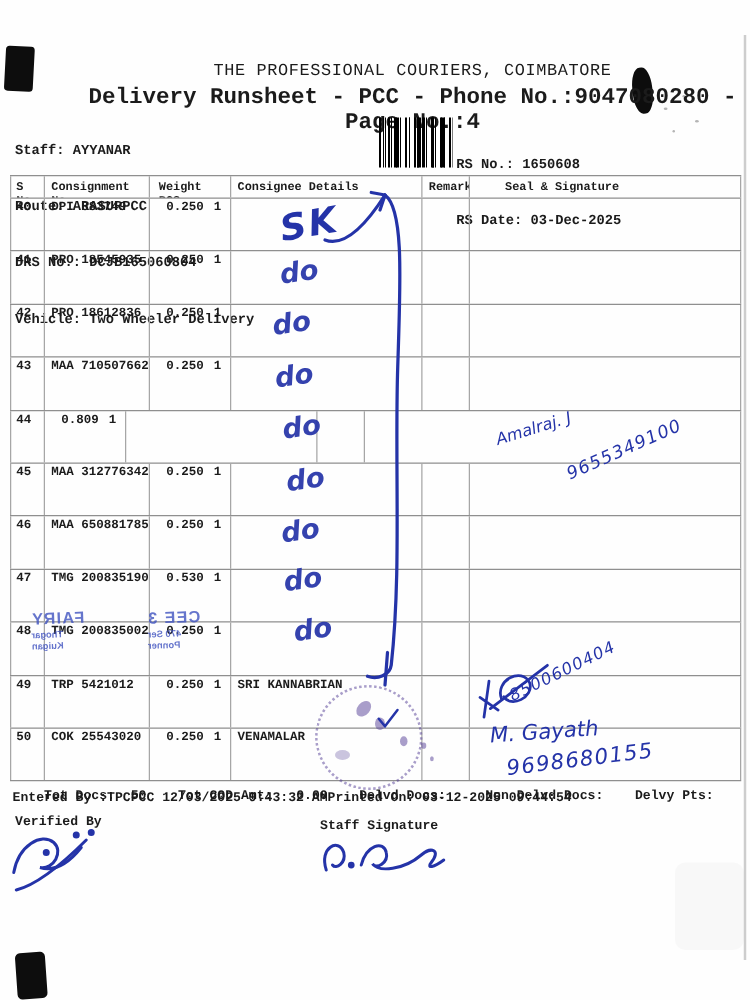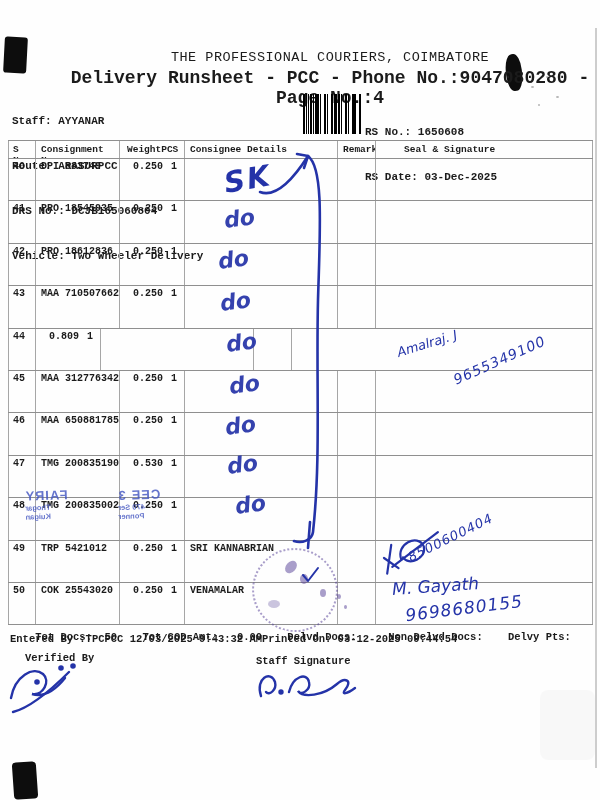--- a/index.html
+++ b/index.html
@@ -22,21 +22,21 @@
   .trow{display:flex;height:41.4px;border-bottom:1px solid #8f8f8f;font-size:10px;font-weight:700;}
   .c{box-sizing:border-box;border-right:1px solid #a6a6a6;padding:2px 0 0 5px;overflow:hidden;}
   .c:first-child{border-left:1px solid #a6a6a6;}
   .c-sno{width:28px;padding-left:4px;}
   .c-cons{width:84px;}
   .c-wp{width:65px;display:flex;justify-content:space-between;padding-left:13px;padding-right:7px;}
   .c-consignee{width:153px;}
   .c-remarks{width:38px;}
   .c-seal{flex:1;}
   .thead .c{padding-top:3px;}
-  .thead .c-wp{padding-left:7px;padding-right:10px;}
+  .thead .c-wp{padding-left:7px;padding-right:10px;flex-direction:column;}
   .thead .c-seal{padding-left:28px;}
   
   .f{font-size:10.5px;font-weight:700;white-space:pre;}
   
   .hw{color:var(--ink-blue,#2433a8);font-family:"DejaVu Sans",sans-serif;font-style:italic;}
   .ditto{font-size:22px;font-weight:700;transform:rotate(-8deg);opacity:.92;}
   .sk{font-size:29px;font-weight:700;transform:rotate(-10deg);letter-spacing:2px;}
   svg.stroke{overflow:visible;}
   .ghost{color:var(--ghost-blue,#4053c0);font-family:"Liberation Sans",sans-serif;
          transform:scaleX(-1) rotate(2deg);opacity:.8;font-weight:700;text-align:right;line-height:1.15;}
@@ -269,21 +269,21 @@
   <svg class="abs stroke" style="left:302px;top:566px;" width="18" height="18" viewBox="0 0 18 18">
     <path d="M1,9 L6,15 L16,2" fill="none" stroke="#2433a8" stroke-width="2" stroke-linecap="round"></path>
   </svg>
 
   <div class="abs f" style="left:10px;top:619px;">
     <span>Tot Docs:</span>  <span>50</span>    <span>Tot COD Amt:</span>   <span>0.00</span>    <span>Delvd Docs:</span>     <span>Non Delvd Docs:</span>    <span>Delvy Pts:</span>
   </div>
   <div class="abs f" style="left:10px;top:633px;">Entered By :TPCPCC 12/03/2025 9:43:32 AM</div>
   <div class="abs f" style="left:262px;top:633px;">Printed On: 03-12-2025 09:44:54</div>
 
-  <div class="abs f" style="left:12px;top:652px;margin-left:13px;">Verified By</div>
+  <div class="abs f" style="left:12px;top:652px;">Verified By</div>
   <div class="abs f" style="left:256px;top:655px;">Staff Signature</div>
 
   <svg class="abs stroke" style="left:5px;top:658px;" width="78" height="60" viewBox="0 0 78 60">
     <g fill="none" stroke="#2433a8" stroke-width="2.4" stroke-linecap="round">
       <path d="M6,40 C10,18 28,8 38,16 C46,23 38,38 27,36 C40,40 52,30 60,20"></path>
       <path d="M8,54 C24,50 44,34 64,14"></path>
       <circle cx="32" cy="24" r="1.6" fill="#2433a8"></circle>
       <circle cx="56" cy="10" r="1.6" fill="#2433a8"></circle>
       <circle cx="68" cy="8" r="1.6" fill="#2433a8"></circle>
     </g>

